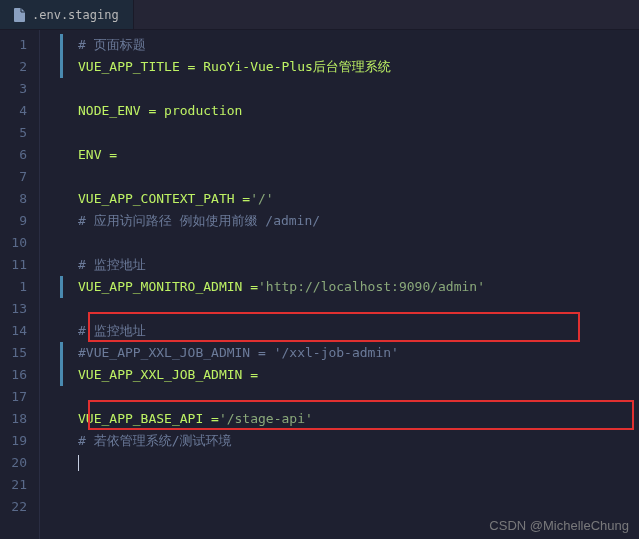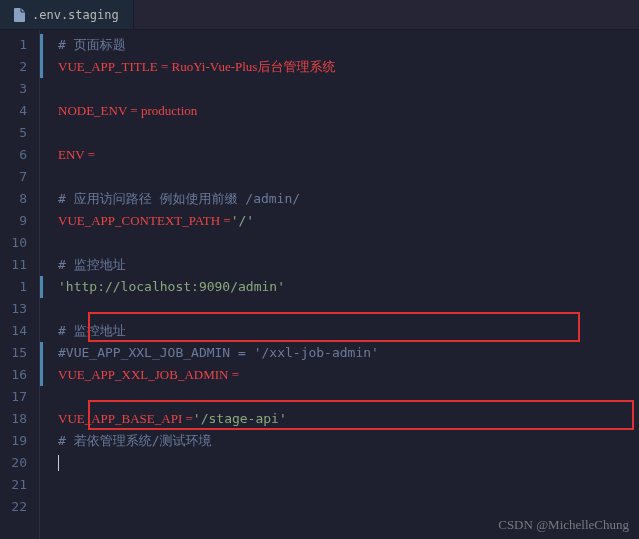--- a/index.html
+++ b/index.html
@@ -55,32 +55,33 @@
       padding: 4px 0 4px 0;
       position: relative;
       line-height: 22px;
     }
     .line {
       height: 22px;
       display: flex;
       align-items: center;
       padding-left: 18px;
       position: relative;
+      margin-left: 20px;
     }
     .line.modified::before {
       content: '';
       position: absolute;
       left: 0;
       top: 0;
       bottom: 0;
       width: 3px;
       background: #4a8ab0;
     }
     .comment { color: #6b7a99; }
-    .text { color: #ef4444; font-family: Liberation Serif, serif; }
+    .text { color: #bef264; }
     .string { color: #8aa87a; }
     .highlight-box {
       position: absolute;
       border: 2px solid #e03030;
       pointer-events: none;
       z-index: 5;
     }
     .hb1 { left: 48px; top: 282px; width: 492px; height: 30px; }
     .hb2 { left: 48px; top: 370px; width: 546px; height: 30px; }
     .cursor {
@@ -88,21 +89,21 @@
       width: 1px;
       height: 16px;
       background: #c5cde0;
       vertical-align: middle;
     }
     .watermark {
       position: absolute;
       bottom: 6px;
       right: 10px;
       color: #888;
-      font-family: Liberation Serif, serif;
+      font-family: Liberation Sans, sans-serif;
       font-size: 13px;
       opacity: 0.85;
       z-index: 10;
     }
   </style>
 </head>
 <body>
 
 <div class="tab-bar">
   <div class="tab">
@@ -153,31 +154,32 @@
       <div class="line"></div>
       <div class="line">
         <span class="text">NODE_ENV = production</span>
       </div>
       <div class="line"></div>
       <div class="line">
         <span class="text">ENV = </span>
       </div>
       <div class="line"></div>
       <div class="line">
-        <span class="comment"># 应用访问路径 例如使用前缀 /admin/</span>
-      </div>
-      <div class="line">
         <span class="text">VUE_APP_CONTEXT_PATH = </span>
         <span class="string">'/'</span>
       </div>
+      <div class="line">
+        <span class="comment"># 应用访问路径 例如使用前缀 /admin/</span>
+      </div>
       <div class="line"></div>
       <div class="line">
         <span class="comment"># 监控地址</span>
       </div>
       <div class="line modified">
+        <span class="text">VUE_APP_MONITRO_ADMIN = </span>
         <span class="string">'http://localhost:9090/admin'</span>
       </div>
       <div class="line"></div>
       <div class="line">
         <span class="comment"># 监控地址</span>
       </div>
       <div class="line modified">
         <span class="comment">#VUE_APP_XXL_JOB_ADMIN = '/xxl-job-admin'</span>
       </div>
       <div class="line modified">

